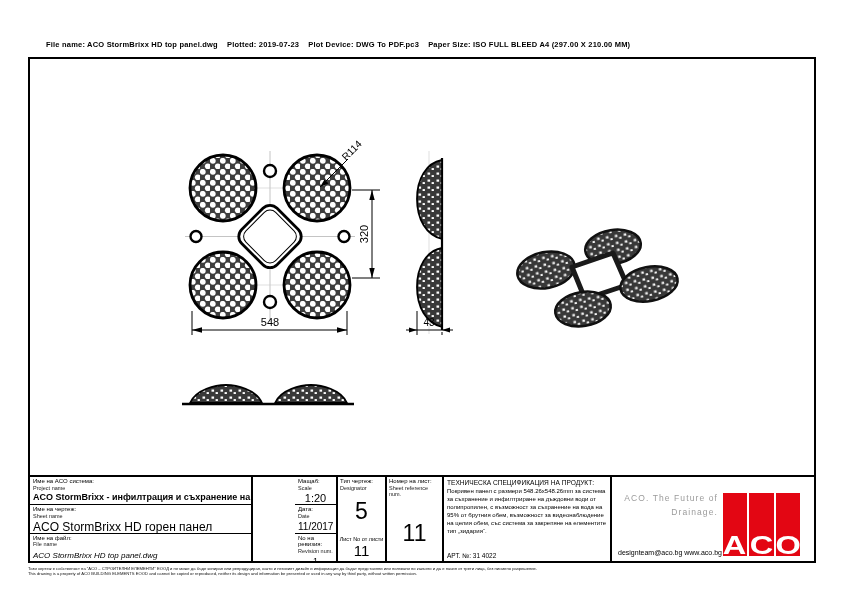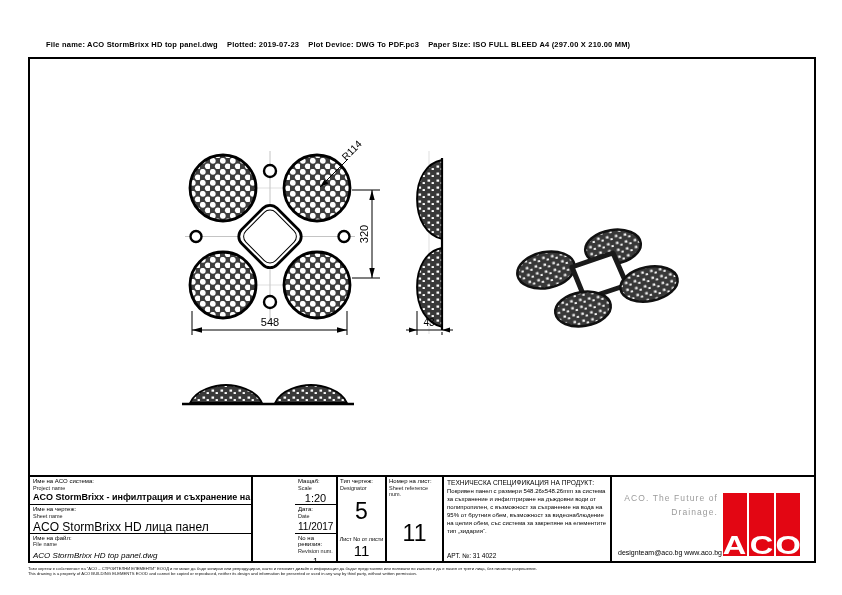--- a/index.html
+++ b/index.html
@@ -146,21 +146,21 @@
 
       <div class="col colA">
         <div class="tb-row">
           <div class="lbl">Име на ACO система:</div>
           <div class="lbl-en">Project name</div>
           <div class="val-project">ACO StormBrixx - инфилтрация и съхранение на дъждовни води</div>
         </div>
         <div class="tb-row">
           <div class="lbl">Име на чертеж:</div>
           <div class="lbl-en">Sheet name</div>
-          <div class="val-sheet">ACO StormBrixx HD лица панел</div>
+          <div class="val-sheet">ACO StormBrixx HD горен панел</div>
         </div>
         <div class="tb-row">
           <div class="lbl">Име на файл:</div>
           <div class="lbl-en">File name</div>
           <div class="val-file">ACO StormBrixx HD top panel.dwg</div>
         </div>
       </div>
 
       <div class="col colB">
         <div class="tb-row">

